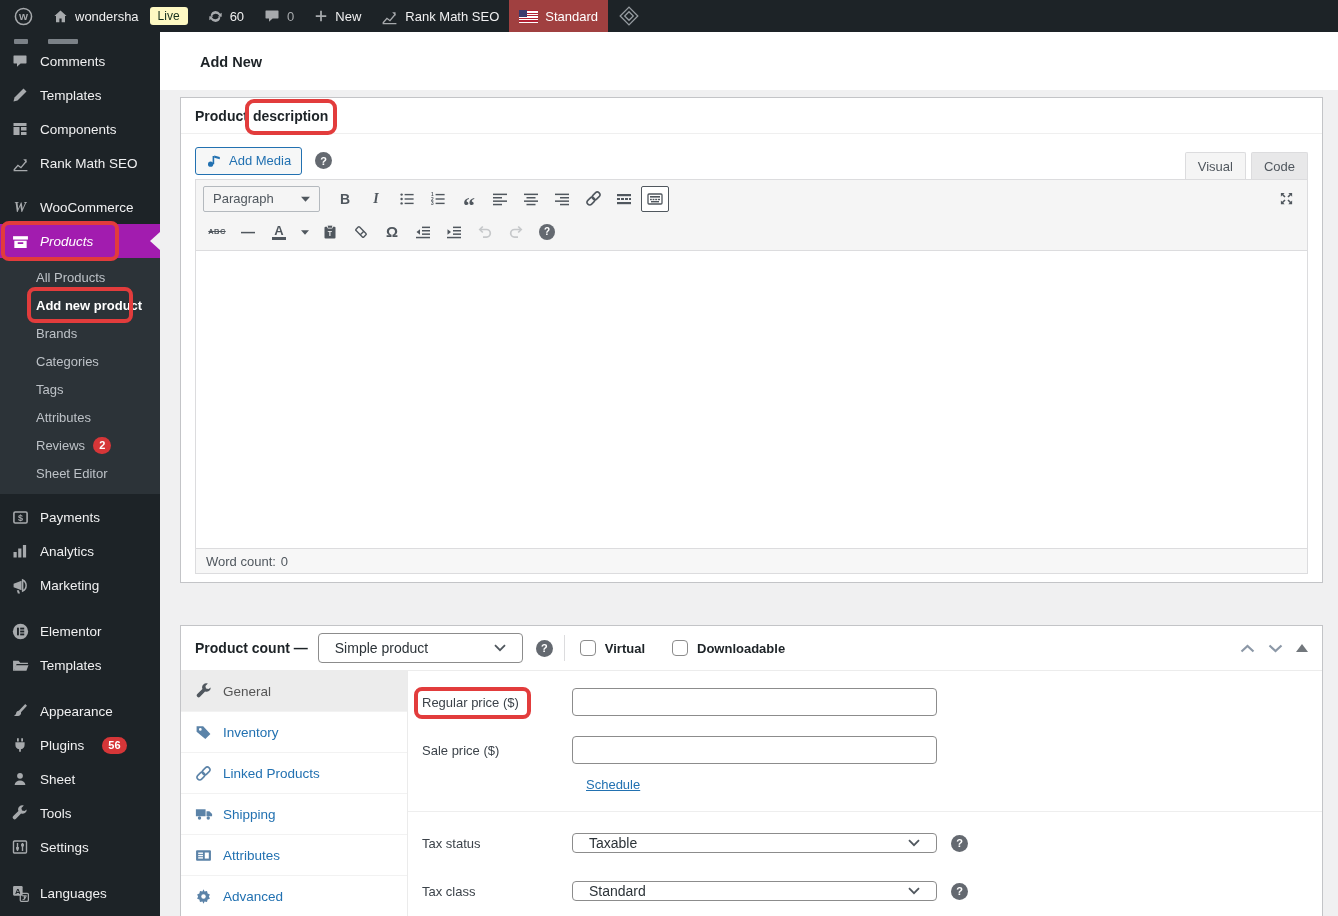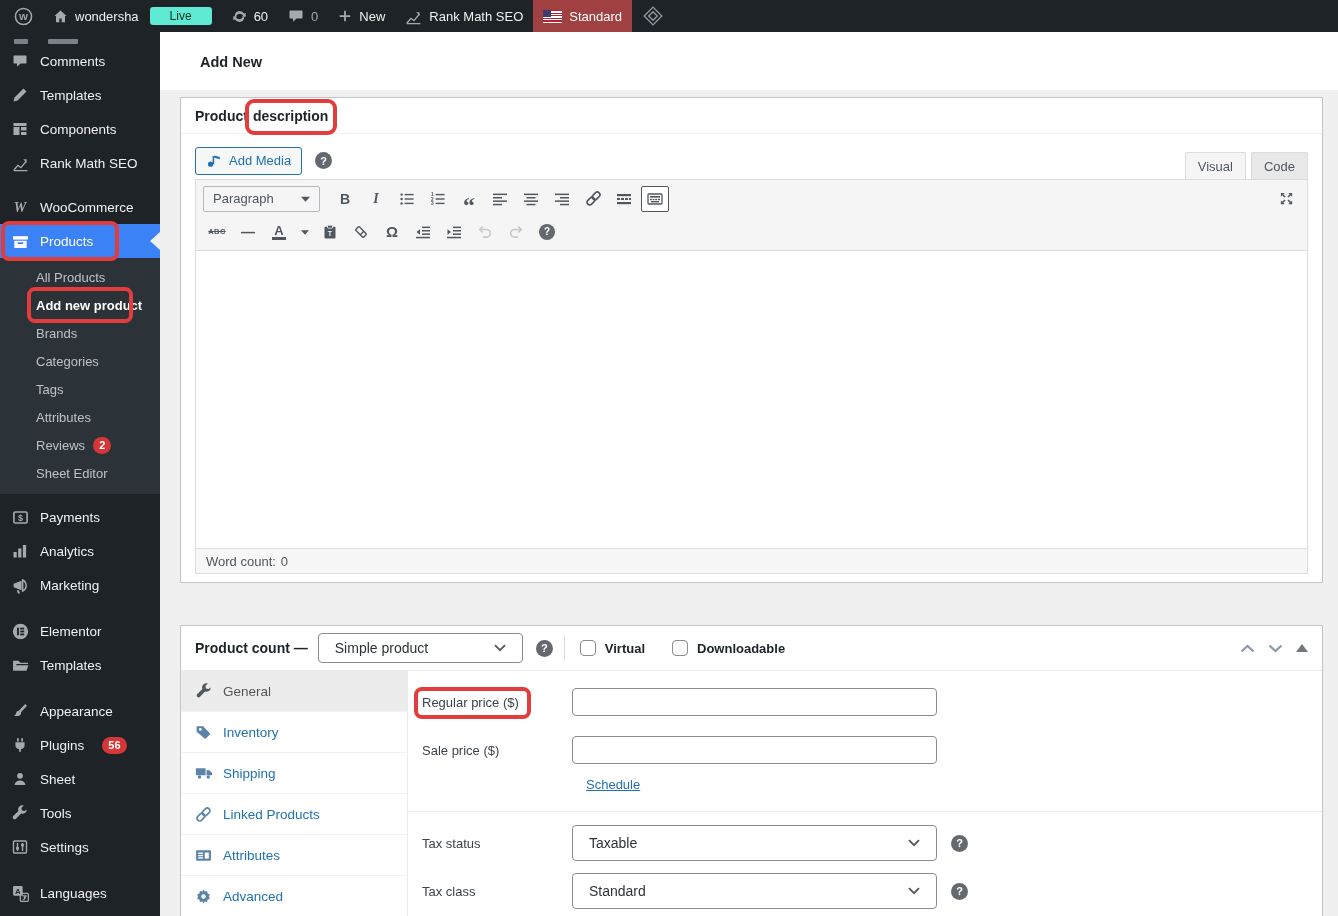--- a/index.html
+++ b/index.html
@@ -6,36 +6,36 @@
   html,body { margin:0; padding:0; background:#fff; }
   #page { position:relative; width:1338px; height:916px; overflow:hidden;
           background:#f0f0f1; font-family:"Liberation Sans",sans-serif; color:#1d2327; }
 
   
   #adminbar { position:absolute; top:0; left:0; width:1338px; height:32px; background:#1d2327;
               color:#f0f0f1; display:flex; align-items:center; font-size:13px; z-index:60; }
   .ab-item { display:flex; align-items:center; height:32px; padding:0 10px; gap:7px; cursor:pointer; }
   .ab-item .ab-ic { display:flex; align-items:center; color:#a7aaad; }
   .ab-item:first-child { padding-left:14px; }
-  .live-badge { background:#5eead4; color:#15301d; font-size:12px; line-height:16px;
-                padding:1px 20px; border-radius:3px; margin-left:4px; }
+  .live-badge { background:#fef9c3; color:#15301d; font-size:12px; line-height:16px;
+                padding:1px 8px; border-radius:3px; margin-left:4px; }
   .muted { color:#a7aaad; }
   .ab-english { background:#a04040; color:#fff; }
   .flag { position:relative; width:19px; height:13px; display:inline-block;
           background:repeating-linear-gradient(to bottom,#b22234 0 1.3px,#fff 1.3px 2.6px); }
   .flag::after { content:""; position:absolute; left:0; top:0; width:8px; height:7px; background:#3c3b6e; }
 
   
   #sidebar { position:absolute; top:32px; left:0; width:160px; height:884px; background:#1d2327; z-index:40; }
   .menu-cut { height:12px; overflow:hidden; display:flex; gap:20px; padding-left:14px; align-items:flex-end; }
   .menu-cut i { width:14px; height:5px; background:#7b8187; border-radius:1px; }
   .menu-item { position:relative; display:flex; align-items:center; height:34px; padding:0 8px 0 10px;
                gap:10px; color:#f0f0f1; font-size:13.5px; cursor:pointer; }
   .mi-icon { width:20px; height:20px; flex:0 0 20px; display:flex; align-items:center; justify-content:center; color:#a7aaad; }
-  .menu-item.active { background:#3b82f6; color:#fff; }
+  .menu-item.active { background:#a21caf; color:#fff;font-style:italic; }
   .menu-item.active .mi-icon { color:#fff; }
   .menu-arrow { position:absolute; right:0; top:50%; transform:translateY(-50%);
                 width:0; height:0; border-top:9px solid transparent; border-bottom:9px solid transparent;
                 border-right:10px solid #f0f0f1; }
   .submenu { background:#2c3338; padding:5px 0 7px; }
   .submenu-item { position:relative; height:28px; display:flex; align-items:center;
                   padding:0 12px 0 12px; color:#bdc2c7; font-size:13px; cursor:pointer;margin-left:24px; }
   .submenu-item.current { color:#fff; font-weight:700; }
   .badge { background:#d63638; color:#fff; border-radius:10px; font-size:11px; line-height:11px;
            padding:3px 6px; margin-left:8px; font-weight:600; }
@@ -121,21 +121,21 @@
   .wc-tab { height:41px; display:flex; align-items:center; gap:10px; padding:0 13px;
             font-size:13.5px; color:#2271b1; border-bottom:1px solid #f2f2f2; cursor:pointer; }
   .wc-tab .wc-ic { width:19px; height:19px; display:flex; align-items:center; justify-content:center; color:#5b83a8; }
   .wc-tab.active { background:#ececec; color:#555; }
   .wc-tab.active .wc-ic { color:#50575e; }
   .pd-content { flex:1; padding-top:16px; }
   .field-row { display:flex; align-items:center; margin:0 0 18px 14px; height:30px; }
   .field-label { width:150px; flex:0 0 150px; font-size:13px; color:#3c434a; }
   .text-input { width:365px; height:28px; border:1px solid #8c8c8c; border-radius:4px;
                 background:#fff; font-size:14px; padding:0 8px; font-family:inherit; }
-  .field-select { width:365px; height:36px; }
+  .field-select { width:365px; height:20px; }
   .field-row .helptip { margin-left:14px; }
   .schedule-row { margin:-8px 0 14px 178px; }
   .link { color:#2271b1; font-size:13px; text-decoration:underline; cursor:pointer; }
   .pd-sep { border-top:1px solid #eee; margin:18px 0 16px 0; }
 
   svg { display:block; }
   .tb-txt { font-size:14px; }
 </style>
 </head>
 <body>
@@ -669,39 +669,39 @@
           <div class="wc-tab">
             <span class="wc-ic">
               <svg viewBox="0 0 16 16" width="17" height="17" fill="currentColor">
                 <path fill-rule="evenodd" d="M1.5 2h6.2l6.8 7.4-4.8 4.8L1.5 7.2zM5 3.8a1.3 1.3 0 1 0 .01 2.6A1.3 1.3 0 0 0 5 3.8z"></path>
               </svg>
             </span>
             <span>Inventory</span>
           </div>
           <div class="wc-tab">
             <span class="wc-ic">
+              <svg viewBox="0 0 16 16" width="17" height="17" fill="none" stroke="currentColor" stroke-width="1.5">
+                <g transform="rotate(-45 8 8)">
+                  <rect x="0.5" y="5.5" width="8" height="5" rx="2.5"></rect>
+                  <rect x="7.5" y="5.5" width="8" height="5" rx="2.5"></rect>
+                </g>
+              </svg>
+            </span>
+            <span>Linked Products</span>
+          </div>
+          <div class="wc-tab">
+            <span class="wc-ic">
               <svg viewBox="0 0 16 16" width="18" height="18" fill="currentColor">
                 <rect x="0.8" y="3.8" width="8.6" height="6.2"></rect>
                 <path d="M10.2 5.6h2.6l2.4 2.5V10h-5z"></path>
                 <circle cx="4" cy="11.6" r="1.5"></circle>
                 <circle cx="11.8" cy="11.6" r="1.5"></circle>
               </svg>
             </span>
             <span>Shipping</span>
-          </div>
-          <div class="wc-tab">
-            <span class="wc-ic">
-              <svg viewBox="0 0 16 16" width="17" height="17" fill="none" stroke="currentColor" stroke-width="1.5">
-                <g transform="rotate(-45 8 8)">
-                  <rect x="0.5" y="5.5" width="8" height="5" rx="2.5"></rect>
-                  <rect x="7.5" y="5.5" width="8" height="5" rx="2.5"></rect>
-                </g>
-              </svg>
-            </span>
-            <span>Linked Products</span>
           </div>
           <div class="wc-tab">
             <span class="wc-ic">
               <svg viewBox="0 0 16 16" width="17" height="17">
                 <rect x="1" y="3" width="14" height="10" rx="1" fill="currentColor"></rect>
                 <rect x="3" y="5.2" width="4.5" height="1.3" fill="#fff"></rect>
                 <rect x="3" y="7.4" width="4.5" height="1.3" fill="#fff"></rect>
                 <rect x="3" y="9.6" width="4.5" height="1.3" fill="#fff"></rect>
                 <rect x="9.2" y="5.2" width="3.8" height="5.7" fill="#fff"></rect>
               </svg>

